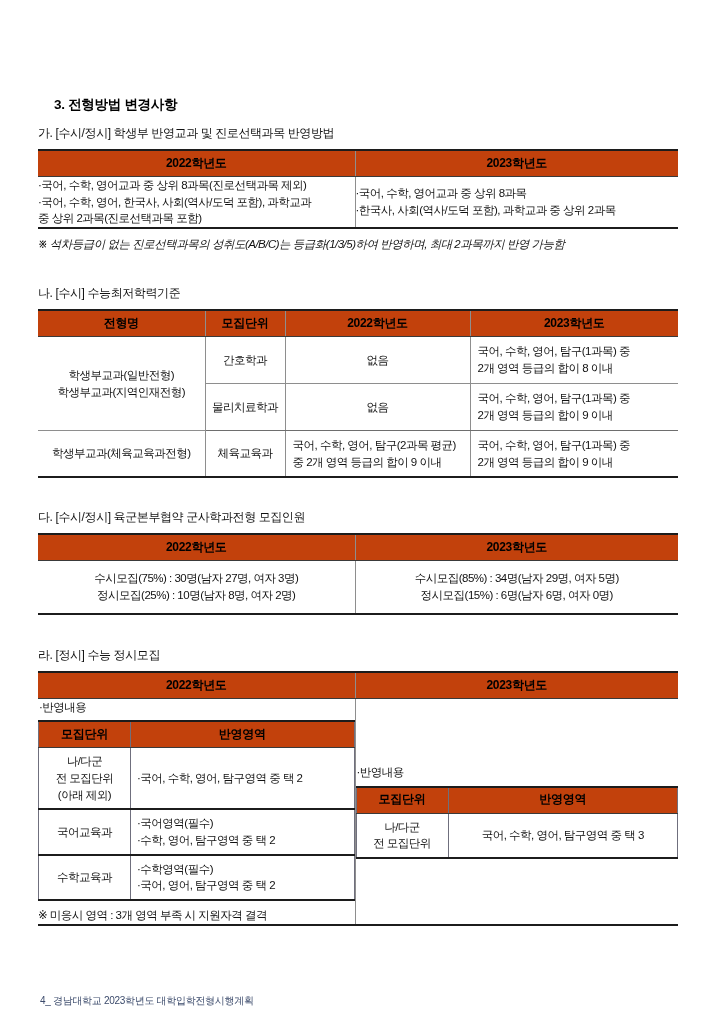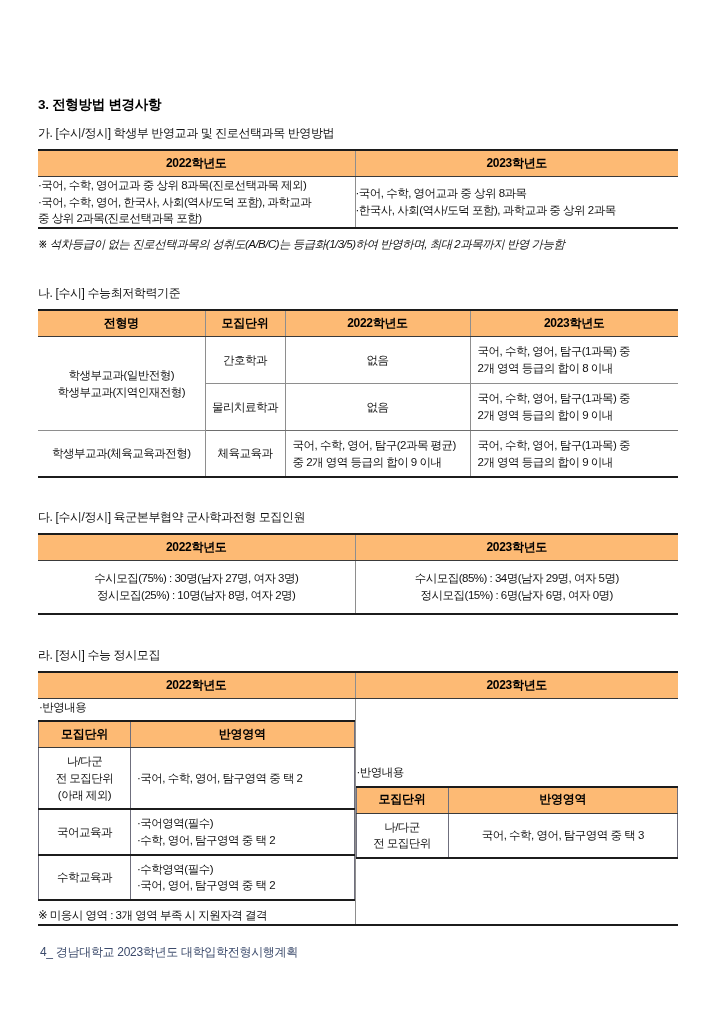--- a/index.html
+++ b/index.html
@@ -23,21 +23,21 @@
     height: 1009px;
     box-sizing: border-box;
     padding: 96px 36px 0 38px;
   }
 
   
   .sec-title {
     font-size: 13.5px;
     font-weight: bold;
     letter-spacing: -0.3px;
-    margin: 0 0 11px 0;
+    margin: 0 0 11px 16px;
     color: #000;
   }
   .sub-title {
     font-size: 12px;
     letter-spacing: -0.4px;
     margin: 0 0 7px 0;
     color: #111;
   }
   .note {
     font-size: 11.5px;
@@ -54,21 +54,21 @@
     width: 640px;
     table-layout: fixed;
   }
   table.tbl th, table.tbl td {
     border-left: 1px solid #8e8e8e;
     border-right: 1px solid #8e8e8e;
     padding: 0;
     vertical-align: middle;
   }
   table.tbl thead th {
-    background: #fdba74;
+    background: #c2410c;
     border-top: 2.2px solid #1c1c1c;
     border-bottom: 1.1px solid #3a3a3a;
     font-size: 12px;
     font-weight: bold;
     letter-spacing: -0.3px;
     text-align: center;
     height: 25px;
     color: #000;
   }
   table.tbl tbody td {
@@ -139,22 +139,22 @@
     line-height: 1.5;
     margin-top: 6px;
     color: #111;
   }
   .inner-note div { white-space: nowrap; }
 
   
   .footer {
     position: absolute;
     left: 40px;
-    top: 944px;
-    font-size: 12px;
+    top: 994px;
+    font-size: 10px;
     letter-spacing: -0.3px;
     color: #3b4a6b;
   }
 </style>
 </head>
 <body>
 
 <div class="page">
 
   <div class="sec-title">

